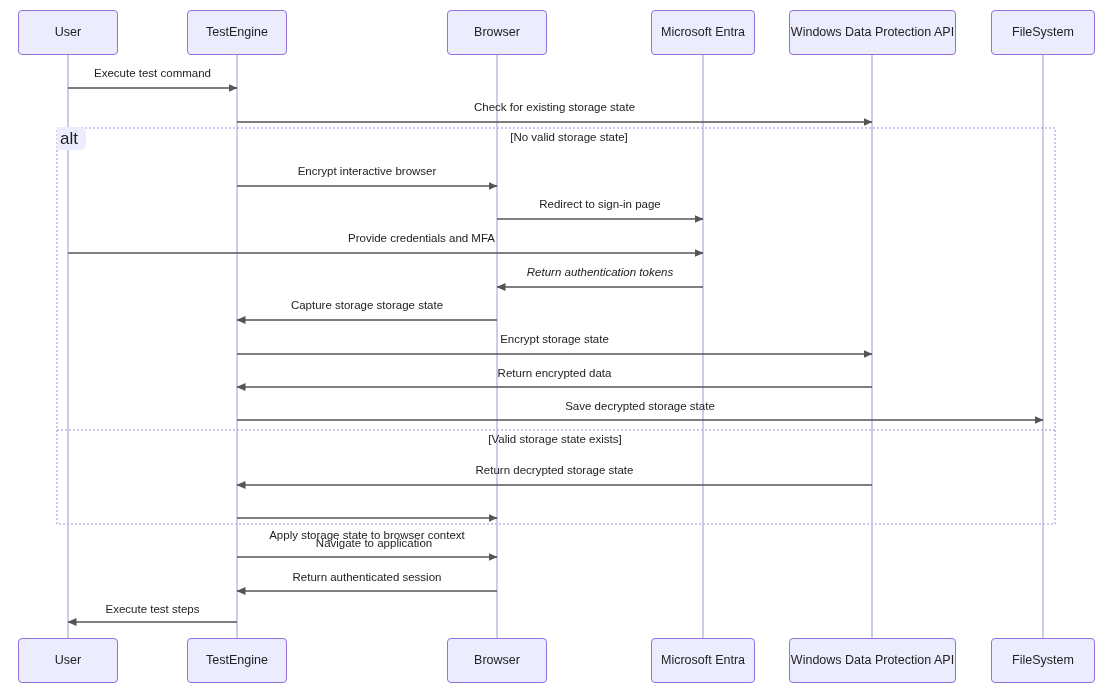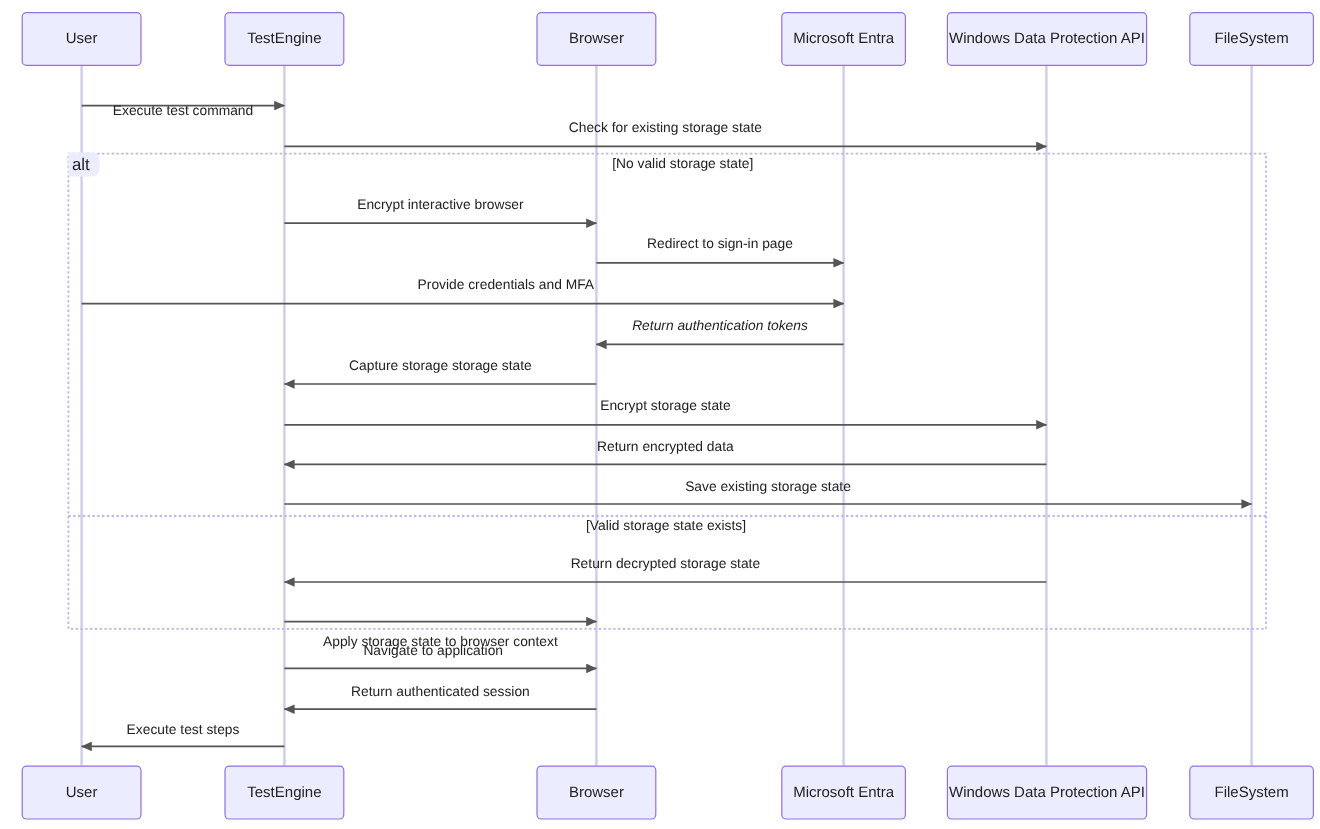--- a/index.html
+++ b/index.html
@@ -49,21 +49,21 @@
     font-size: 11.5px;
     color: #222222;
     white-space: nowrap;
     transform: translateX(-50%);
     line-height: 1;
   }
   .alt-label-box {
     position: absolute;
     background: #ECECFF;
     border: 0;
-    font-size: 14px;
+    font-size: 17px;
     color: #1f1f1f;
     padding: 3px 8px 3px 3px;
     line-height: 1;
     border-radius: 0 6px 6px 0;
   }
   .alt-cond-label {
     position: absolute;
     font-size: 11.5px;
     color: #222222;
     white-space: nowrap;
@@ -150,33 +150,33 @@
         <span class="participant-label" style="color: rgb(34, 34, 34);">Microsoft Entra</span>
       </div>
       <div class="participant-box" style="left: 789px; top: 638px; width: 167px; height: 45px; background: rgb(236, 236, 255); border-color: rgb(147, 112, 219);">
         <span class="participant-label" style="color: rgb(34, 34, 34);">Windows Data Protection API</span>
       </div>
       <div class="participant-box" style="left: 991px; top: 638px; width: 104px; height: 45px; background: rgb(236, 236, 255); border-color: rgb(147, 112, 219);">
         <span class="participant-label" style="color: rgb(34, 34, 34);">FileSystem</span>
       </div>
     </div>
   <div id="message-labels">
-      <div class="msg-label" style="left: 152.5px; top: 68px; color: rgb(34, 34, 34); margin-top: 20px;">Execute test command</div>
+      <div class="msg-label" style="left: 152.5px; top: 68px; color: rgb(34, 34, 34);">Execute test command</div>
       <div class="msg-label" style="left: 554.5px; top: 102px; color: rgb(34, 34, 34);">Check for existing storage state</div>
       <div class="msg-label" style="left: 367px; top: 166px; color: rgb(34, 34, 34);">Encrypt interactive browser</div>
       <div class="msg-label" style="left: 600px; top: 199px; color: rgb(34, 34, 34);">Redirect to sign-in page</div>
       <div class="msg-label" style="left: 385.5px; top: 233px; color: rgb(34, 34, 34); margin-left: 36px;">Provide credentials and MFA</div>
       <div class="msg-label" style="left: 600px; top: 267px; color: rgb(34, 34, 34); font-style: italic;">Return authentication tokens</div>
       <div class="msg-label" style="left: 367px; top: 300px; color: rgb(34, 34, 34);">Capture storage storage state</div>
       <div class="msg-label" style="left: 554.5px; top: 334px; color: rgb(34, 34, 34);">Encrypt storage state</div>
       <div class="msg-label" style="left: 554.5px; top: 368px; color: rgb(34, 34, 34);">Return encrypted data</div>
-      <div class="msg-label" style="left: 640px; top: 401px; color: rgb(34, 34, 34);">Save existing storage state</div>
+      <div class="msg-label" style="left: 640px; top: 401px; color: rgb(34, 34, 34);">Save decrypted storage state</div>
       <div class="msg-label" style="left: 554.5px; top: 465px; color: rgb(34, 34, 34);">Return decrypted storage state</div>
       <div class="msg-label" style="left: 367px; top: 498px; color: rgb(34, 34, 34); margin-top: 32px;">Apply storage state to browser context</div>
-      <div class="msg-label" style="left: 361px; top: 538px; color: rgb(34, 34, 34);">Navigate to application</div>
+      <div class="msg-label" style="left: 374px; top: 538px; color: rgb(34, 34, 34);">Navigate to application</div>
       <div class="msg-label" style="left: 367px; top: 572px; color: rgb(34, 34, 34);">Return authenticated session</div>
       <div class="msg-label" style="left: 152.5px; top: 604px; color: rgb(34, 34, 34);">Execute test steps</div>
     </div>
   <div id="alt-labels">
       <div class="alt-label-box" style="left: 57px; top: 127px; background: rgb(236, 236, 255);">alt</div>
       <div class="alt-cond-label" style="left: 569px; top: 132px; color: rgb(34, 34, 34);">[No valid storage state]</div>
       <div class="alt-cond-label" style="left: 555px; top: 434px; color: rgb(34, 34, 34);">[Valid storage state exists]</div>
     </div>
 
 </div>

